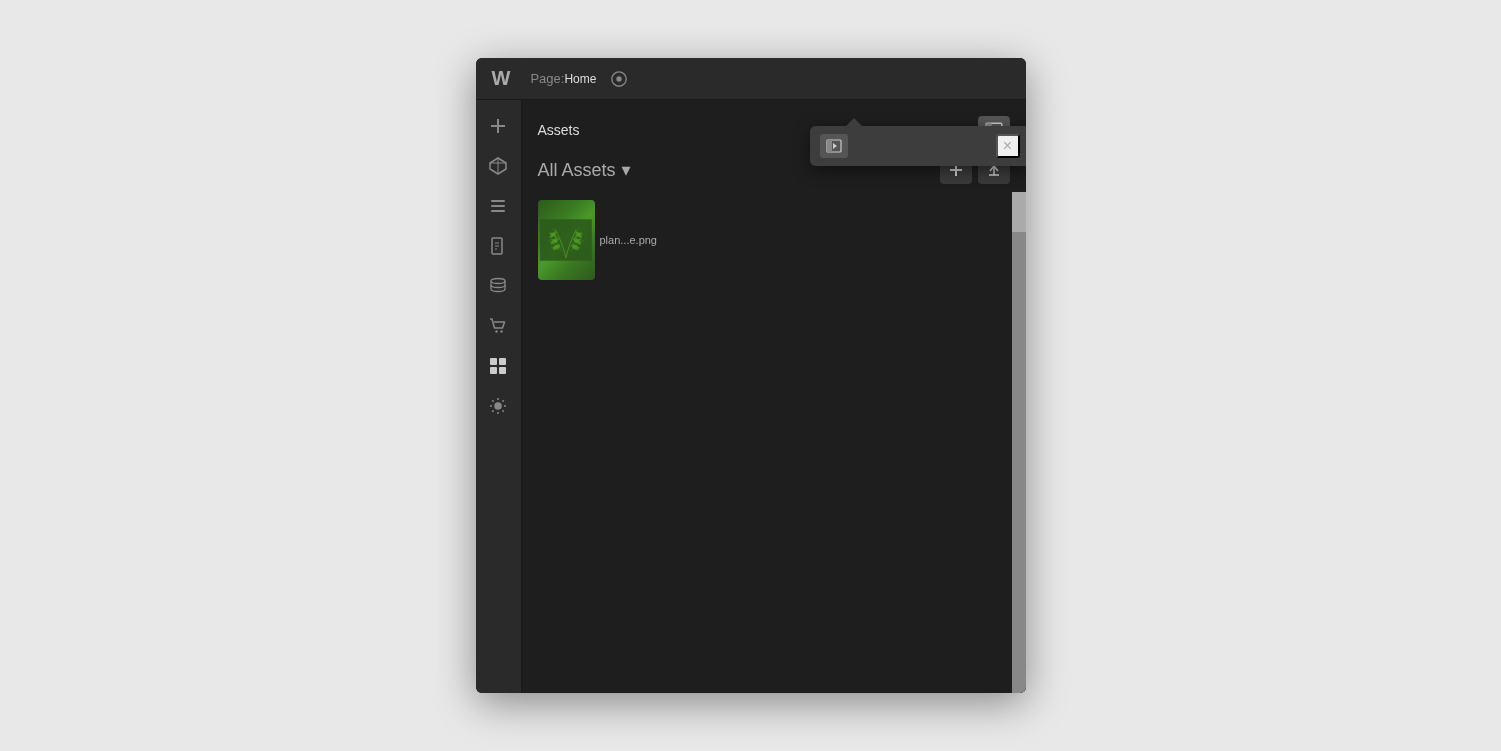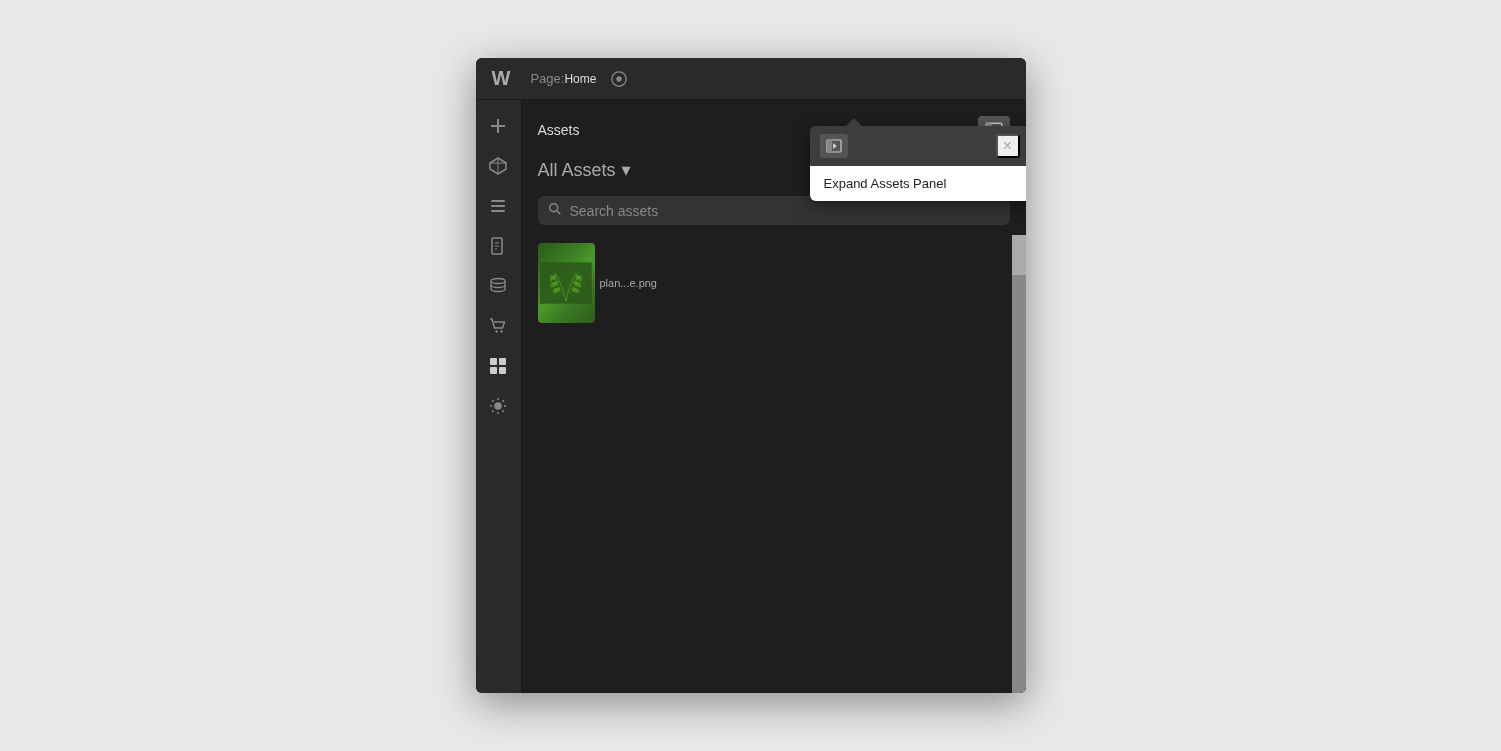--- a/index.html
+++ b/index.html
@@ -451,21 +451,20 @@
                 <div class="tooltip-header">
                   <div class="tooltip-expand-icon">
                     <svg viewBox="0 0 16 14" width="16" height="14" fill="none">
                       <rect x="1" y="1" width="14" height="12" rx="1" stroke="#ccc" stroke-width="1.2"></rect>
                       <rect x="1" y="1" width="5" height="12" rx="1" fill="#888"></rect>
                       <polygon points="7,4 11,7 7,10" fill="#ccc"></polygon>
                     </svg>
                   </div>
                   <button class="tooltip-close-btn">×</button>
                 </div>
-                <div class="tooltip-text">Expand Assets Panel</div>
               </div>
             </div>
           </div>
         </div>
       </div>
 
       <div class="assets-toolbar">
         <button class="all-assets-btn">
           <span>All Assets</span>
           <span>▾</span>
@@ -480,31 +479,20 @@
           <button class="action-btn">
             <svg viewBox="0 0 14 14" width="14" height="14" fill="none" stroke="#ccc" stroke-width="1.5">
                 <polyline points="3,8 7,3 11,8"></polyline>
                 <line x1="7" y1="3" x2="7" y2="12"></line>
                 <line x1="2" y1="12" x2="12" y2="12"></line>
               </svg>
           </button>
         </div>
       </div>
 
-      <div class="search-container">
-        <div class="search-input-wrap">
-          <span class="search-icon-wrap">
-            <svg viewBox="0 0 16 16" width="14" height="14" fill="none" stroke="#888" stroke-width="1.8">
-                <circle cx="6.5" cy="6.5" r="4.5"></circle>
-                <line x1="10" y1="10" x2="14" y2="14"></line>
-              </svg>
-          </span>
-          <input class="search-input" type="text" placeholder="Search assets" style="">
-        </div>
-      </div>
 
       <div style="display:flex; flex:1; overflow:hidden;">
         <div class="assets-grid">
 
           <div class="asset-item">
             <div class="asset-thumbnail">
               <div class="fern-img">
                 <svg class="fern-svg" viewBox="0 0 100 80" xmlns="http://www.w3.org/2000/svg">
                   <rect width="100" height="80" fill="#2d5a1b"></rect>
 

